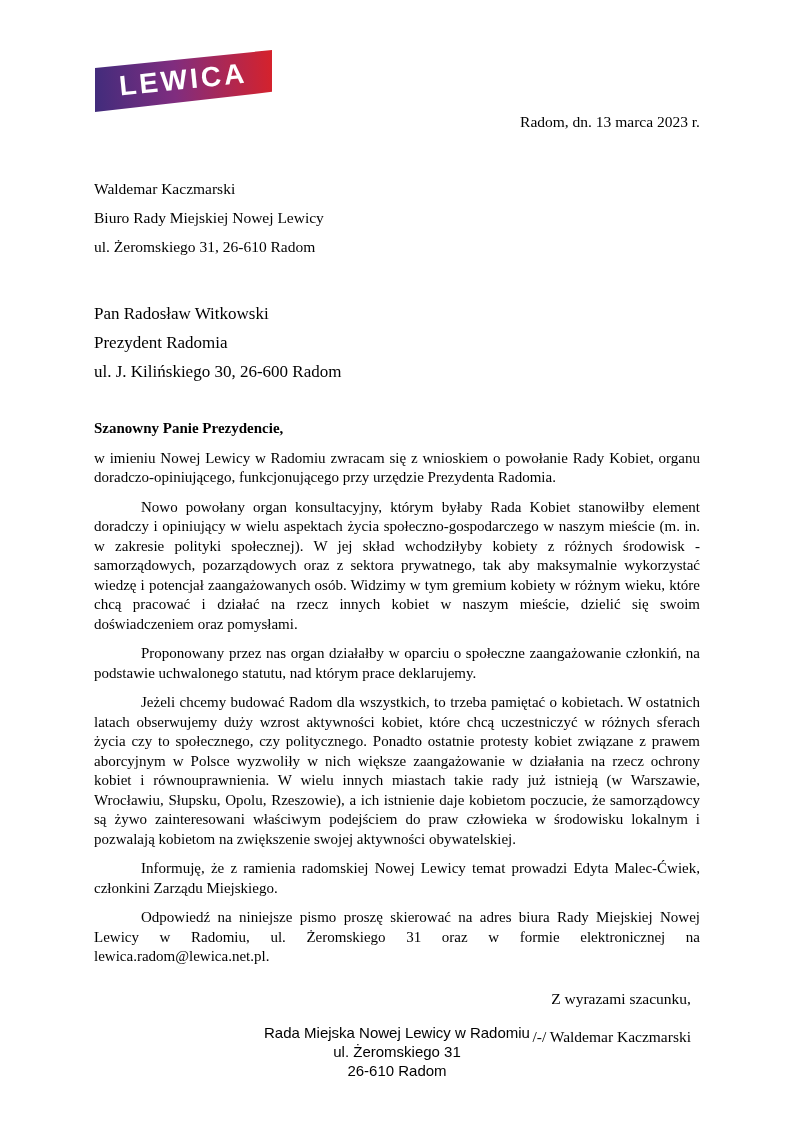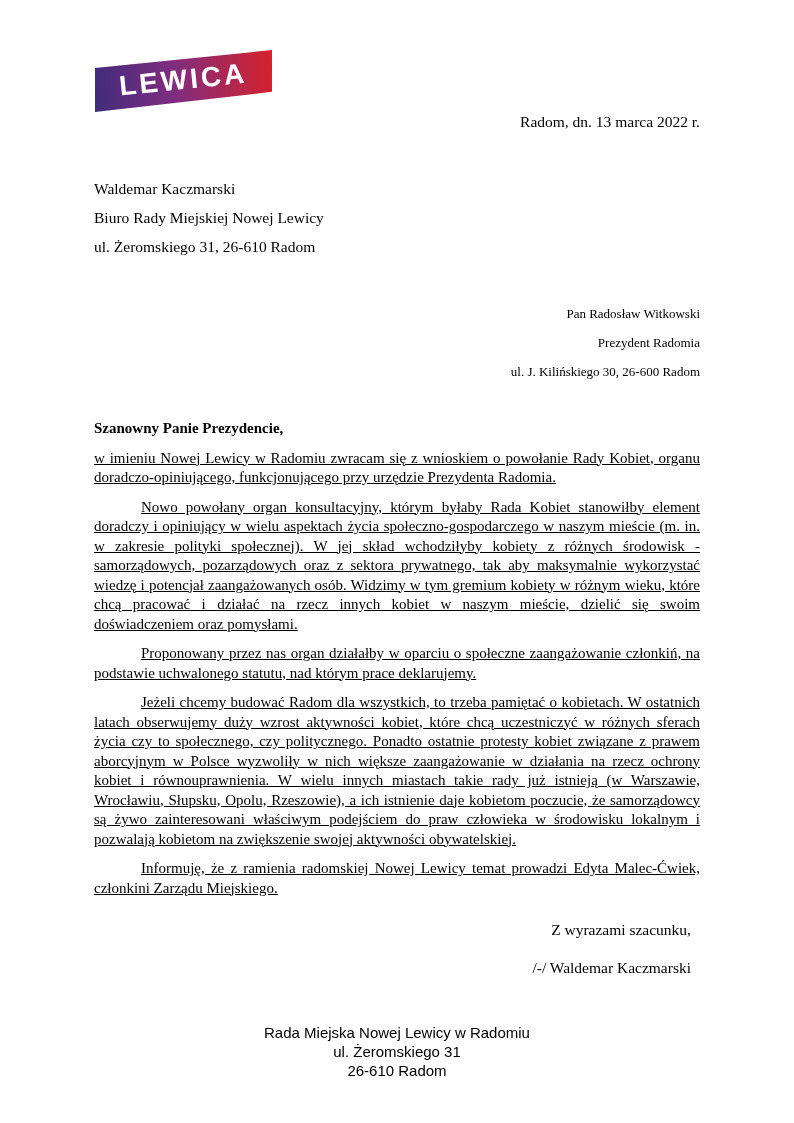--- a/index.html
+++ b/index.html
@@ -55,22 +55,22 @@
     top: 174px;
     left: 94px;
     width: 606px;
     font-size: 15.5px;
   }
   .recipient-block {
     position: absolute;
     top: 299px;
     left: 94px;
     width: 606px;
-    text-align: right;
-    font-size: 13px;
+    text-align: left;
+    font-size: 17px;
   }
   .addr-line {
     margin: 0;
     line-height: 29px;
     height: 29px;
   }
 
   
   .letter-body {
     position: absolute;
@@ -81,21 +81,20 @@
     line-height: 19.5px;
     text-align: justify;
   }
   .salutation {
     margin: 0 0 10px 0;
     text-align: left;
     font-weight: bold;
   }
   .para {
     margin: 0 0 10px 0;
-    text-decoration: underline;
   }
   .para.indent {
     text-indent: 47px;
   }
   .closing-block {
     margin-top: 17px;
     text-align: right;
     font-size: 15.5px;
   }
   .closing-line {
@@ -120,41 +119,42 @@
 </style>
 </head>
 <body>
 
 <div class="page">
 
   <div class="logo-band" style="background: linear-gradient(86deg, rgb(65, 44, 124) 0%, rgb(128, 45, 127) 45%, rgb(214, 34, 43) 100%);">
     <span class="logo-text" style="color: rgb(255, 255, 255);">LEWICA</span>
   </div>
 
-  <div class="date-line">Radom, dn. 13 marca 2022 r.</div>
+  <div class="date-line">Radom, dn. 13 marca 2023 r.</div>
 
   <div class="sender-block">
     <p class="addr-line">Waldemar Kaczmarski</p>
     <p class="addr-line">Biuro Rady Miejskiej Nowej Lewicy</p>
     <p class="addr-line">ul. Żeromskiego 31, 26-610 Radom</p>
   </div>
 
   <div class="recipient-block">
     <p class="addr-line">Pan Radosław Witkowski</p>
     <p class="addr-line">Prezydent Radomia</p>
     <p class="addr-line">ul. J. Kilińskiego 30, 26-600 Radom</p>
   </div>
 
   <div class="letter-body">
     <p class="salutation">Szanowny Panie Prezydencie,</p>
     <p class="para">w imieniu Nowej Lewicy w Radomiu zwracam się z wnioskiem o powołanie Rady Kobiet, organu doradczo-opiniującego, funkcjonującego przy urzędzie Prezydenta Radomia.</p>
     <p class="para indent">Nowo powołany organ konsultacyjny, którym byłaby Rada Kobiet stanowiłby element doradczy i opiniujący w wielu aspektach życia społeczno-gospodarczego w naszym mieście (m. in. w zakresie polityki społecznej). W jej skład wchodziłyby kobiety z różnych środowisk - samorządowych, pozarządowych oraz z sektora prywatnego, tak aby maksymalnie wykorzystać wiedzę i potencjał zaangażowanych osób. Widzimy w tym gremium kobiety w różnym wieku, które chcą pracować i działać na rzecz innych kobiet w naszym mieście, dzielić się swoim doświadczeniem oraz pomysłami.</p>
     <p class="para indent">Proponowany przez nas organ działałby w oparciu o społeczne zaangażowanie członkiń, na podstawie uchwalonego statutu, nad którym prace deklarujemy.</p>
     <p class="para indent">Jeżeli chcemy budować Radom dla wszystkich, to trzeba pamiętać o kobietach. W ostatnich latach obserwujemy duży wzrost aktywności kobiet, które chcą uczestniczyć w różnych sferach życia czy to społecznego, czy politycznego. Ponadto ostatnie protesty kobiet związane z prawem aborcyjnym w Polsce wyzwoliły w nich większe zaangażowanie w działania na rzecz ochrony kobiet i równouprawnienia.  W wielu innych miastach takie rady już istnieją (w Warszawie, Wrocławiu, Słupsku, Opolu, Rzeszowie), a ich istnienie daje kobietom poczucie, że samorządowcy są żywo zainteresowani właściwym podejściem do praw człowieka w środowisku lokalnym i pozwalają kobietom na zwiększenie swojej aktywności obywatelskiej.</p>
     <p class="para indent">Informuję, że z ramienia radomskiej Nowej Lewicy temat prowadzi Edyta Malec-Ćwiek, członkini Zarządu Miejskiego.</p>
+    <p class="para indent">Odpowiedź na niniejsze pismo proszę skierować na adres biura Rady Miejskiej Nowej Lewicy w Radomiu, ul. Żeromskiego 31 oraz w formie elektronicznej na lewica.radom@lewica.net.pl.</p>
 
     <div class="closing-block">
       <p class="closing-line">Z wyrazami szacunku,</p>
       <p class="closing-line">/-/ Waldemar Kaczmarski</p>
     </div>
   </div>
 
   <div class="footer-block">
     <p class="footer-line">Rada Miejska Nowej Lewicy w Radomiu</p>
     <p class="footer-line">ul. Żeromskiego 31</p>

